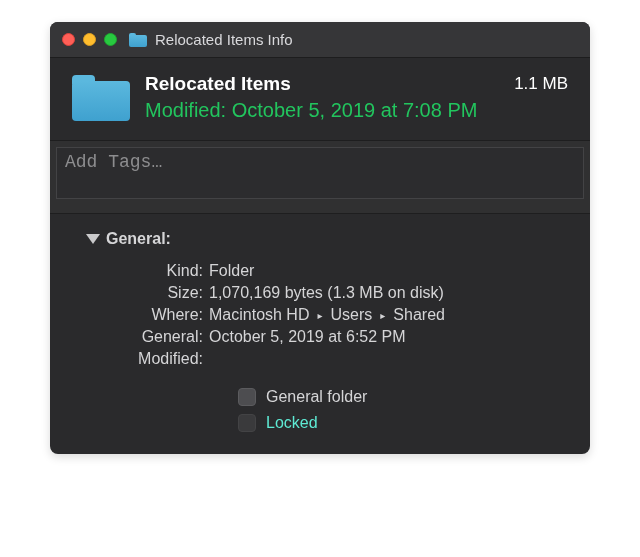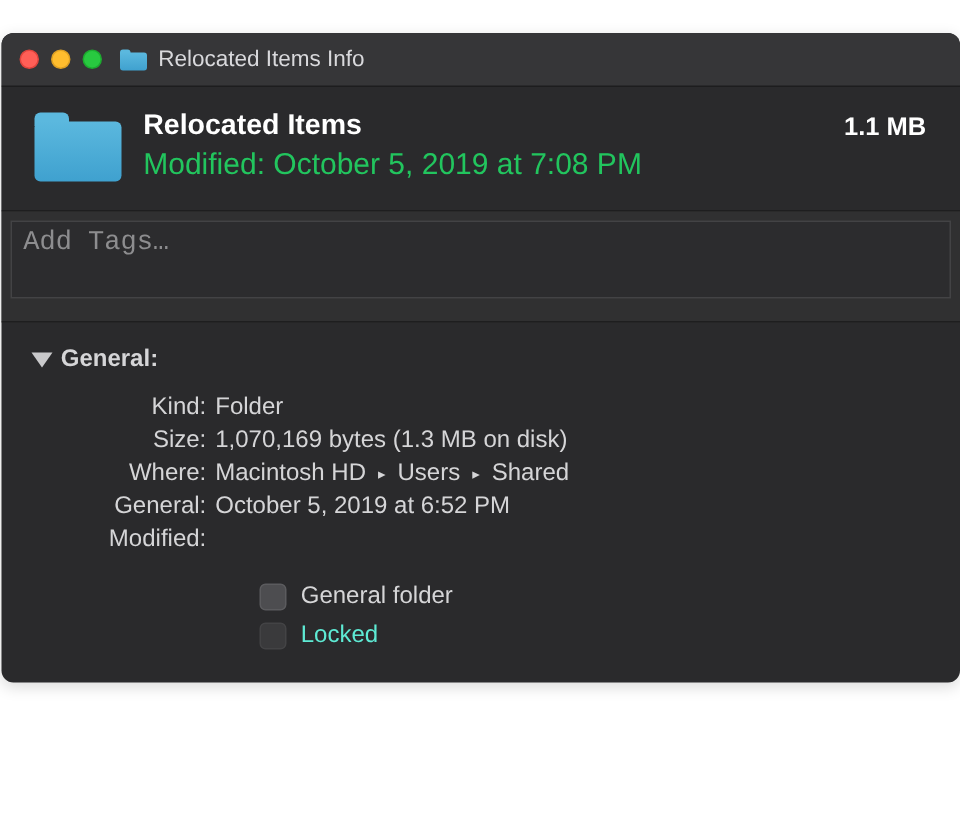--- a/index.html
+++ b/index.html
@@ -1,41 +1,41 @@
 <!DOCTYPE html>
 <html><head>
 <meta charset="utf-8">
 <style>
 *{margin:0;padding:0;box-sizing:border-box}
 body{background:#fff;font-family:-apple-system,BlinkMacSystemFont,"Segoe UI",Helvetica,Arial,sans-serif;display:flex;align-items:flex-start;justify-content:center;padding:22px 0}
-.window{width:639px;background:#2a2a2c;border-radius:8px;box-shadow:0 3px 10px rgba(0,0,0,.15);overflow:hidden}
+.window{width:540px;background:#2a2a2c;border-radius:8px;box-shadow:0 3px 10px rgba(0,0,0,.15);overflow:hidden}
 .titlebar{display:flex;align-items:center;height:36px;padding:0 12px;background:#363638;border-bottom:1px solid #1d1d1e}
 .traffic{display:flex;gap:8px;align-items:center}
 .traffic .dot{width:13px;height:13px;border-radius:50%}
 .dot.red{background:#ff5f57;border:1px solid #e0443d}
 .dot.yellow{background:#ffbd2e;border:1px solid #dea023}
 .dot.green{background:#28c940;border:1px solid #1daa2f}
 .title-folder-icon{width:18px;height:14px;margin-left:12px;position:relative}
 .folder-icon{position:relative;width:100%;height:100%}
 .folder-body{position:absolute;inset:2px 0 0 0;background:linear-gradient(#5bb8de,#3fa1cf);border-radius:2px}
 .folder-tab{position:absolute;top:0;left:0;width:40%;height:4px;background:#5bb8de;border-radius:2px 2px 0 0}
 .window-title{margin-left:8px;font-size:15px;color:#d9d9dc;font-weight:400}
 .header{display:flex;align-items:center;padding:15px 22px 18px 22px;background:#2a2a2c;border-bottom:1px solid #1e1e1f}
 .header-icon{width:58px;height:46px;position:relative;margin-right:15px;flex:0 0 auto}
 .header-icon .folder-body{border-radius:4px;inset:6px 0 0 0}
 .header-icon .folder-tab{height:9px;width:40%;border-radius:4px 4px 0 0}
 .header-text{flex:1;min-width:0}
-.header-line1{display:flex;align-items:flex-end;justify-content:space-between;color:#fff}
+.header-line1{display:flex;align-items:center;justify-content:space-between;color:#fff}
 .item-name{font-size:19px;font-weight:700}
-.item-size{font-size:17px;font-weight:700}
+.item-size{font-size:17px;font-weight:400}
 .modified-line{font-size:20px;color:#22c55e;margin-top:4px}
 .tags-wrap{padding:6px 6px 10px 6px;background:#303031;border-bottom:1px solid #1e1e1f}
 .tags-input{width:100%;height:52px;background:#2c2c2e;border:1px solid #434345;color:#fff;font-size:18px;padding:4px 8px;resize:none;font-family:Liberation Mono, monospace}
 .tags-input::placeholder{color:#8d8d8f}
-.section{padding:16px 22px 22px 22px;color:#d5d5d7}
+.section{padding:16px 22px 22px 38px;color:#d5d5d7}
 .section-header{display:flex;align-items:center;font-size:16px;font-weight:600;color:#d5d5d7;margin-bottom:14px;gap:4px}
 .tri{width:0;height:0;border-left:7px solid transparent;border-right:7px solid transparent;border-top:10px solid #c9c9cb;transform:translate(-2px,0)}
 .kv{display:grid;grid-template-columns:115px 1fr;gap:4px 6px;font-size:16px;color:#d5d5d7}
 .kv .label{text-align:right}
 .kv .value{color:#d5d5d7;display:flex;align-items:center;flex-wrap:wrap;gap:4px}
 .path-sep{font-size:10px;color:#d5d5d7;padding:0 4px}
 .checkline{display:flex;align-items:center;gap:10px;margin-top:20px;margin-left:150px;font-size:16px;color:#d5d5d7}
 .checkline.disabled{color:#5eead4;margin-top:8px}
 .cbox{width:18px;height:18px;border-radius:4px;background:#4d4d50;border:1px solid #5b5b5e}
 .cbox.disabled{background:#3a3a3c;border-color:#434345}

